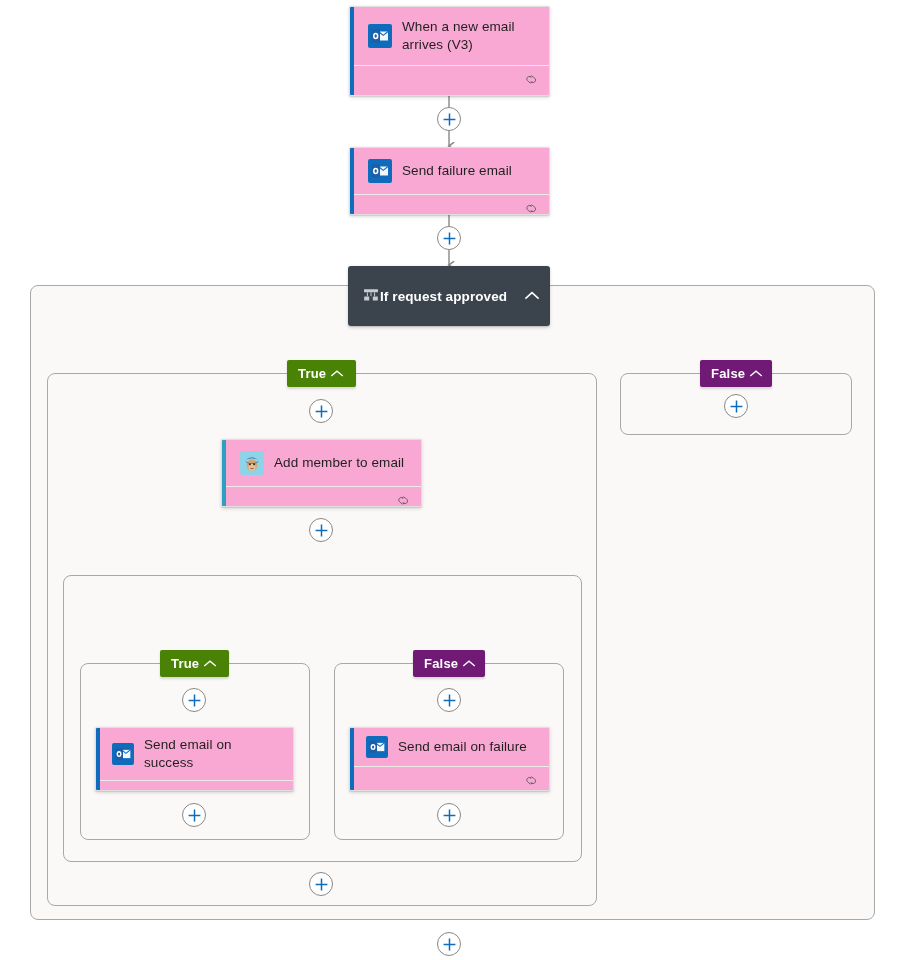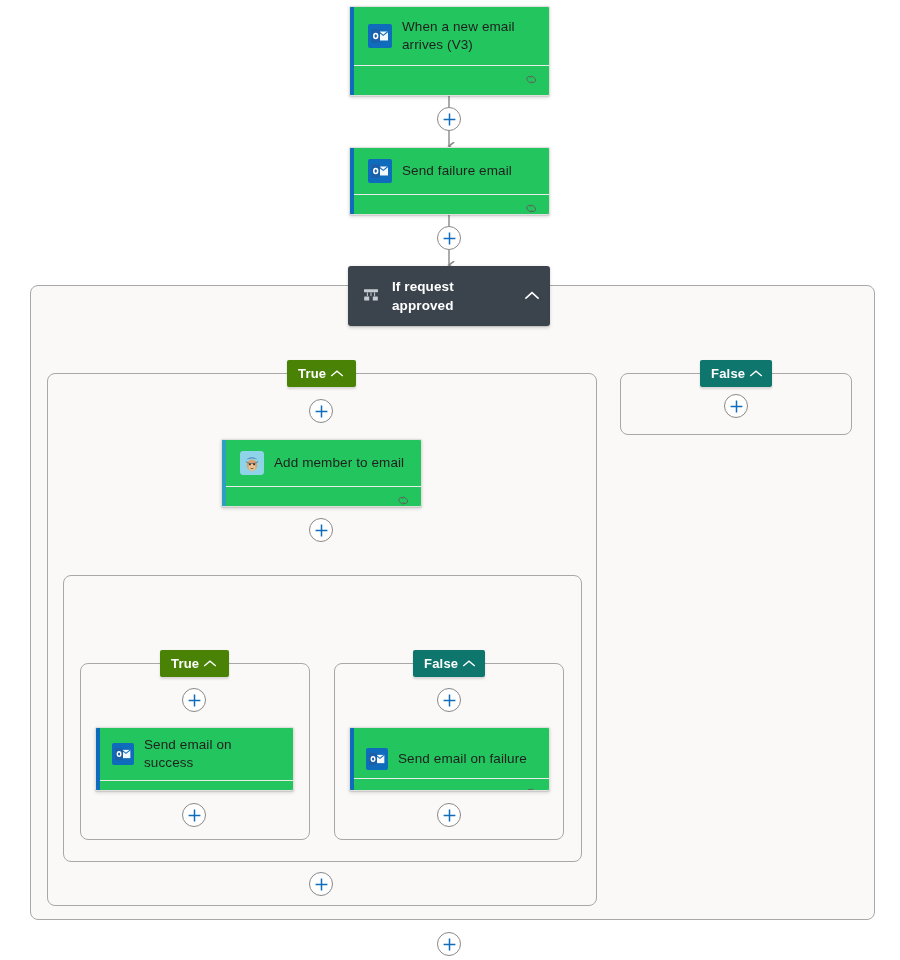--- a/index.html
+++ b/index.html
@@ -29,21 +29,21 @@
     box-sizing: border-box;
     background: #faf9f8;
     border: 1px solid #a8a8a8;
     border-radius: 8px;
   }
 
   
   .card {
     position: absolute;
     box-sizing: border-box;
-    background: #22c55e;
+    background: #f9a8d4;
     border: 1px solid #e1dfdd;
     border-radius: 2px;
     box-shadow: 0 1.6px 3.6px rgba(0,0,0,0.13), 0 0.3px 0.9px rgba(0,0,0,0.10);
     overflow: hidden;
   }
   .card .accent {
     position: absolute;
     left: 0; top: 0; bottom: 0;
     width: 4px;
   }
@@ -86,21 +86,20 @@
   
   .cond {
     position: absolute;
     box-sizing: border-box;
     background: #3b444d;
     border-radius: 3px;
     box-shadow: 0 1.6px 3.6px rgba(0,0,0,0.16), 0 0.3px 0.9px rgba(0,0,0,0.10);
     display: flex;
     align-items: center;
     padding: 0 10px 0 14px;
-    gap: 12px;
   }
   .cond-title {
     color: #ffffff;
     font-size: 13.5px;
     font-weight: 700;
     line-height: 19px;
     flex: 1 1 auto;
     letter-spacing: 0.1px;
   }
   .cond-icon { width: 18px; height: 18px; flex: 0 0 auto; display:block; }
@@ -118,21 +117,21 @@
     border-radius: 2px;
     box-shadow: 0 1.2px 2.4px rgba(0,0,0,0.14);
   }
   .badge-label {
     color: #ffffff;
     font-size: 13px;
     font-weight: 700;
     letter-spacing: 0.2px;
   }
   .badge.true  { background: #498205; }
-  .badge.false { background: #0f766e; }
+  .badge.false { background: #701a75; }
 
   
   .plus {
     position: absolute;
     width: 24px; height: 24px;
     box-sizing: border-box;
     border: 1px solid #8a8886;
     border-radius: 50%;
     background: #ffffff;
     display: flex;
@@ -358,21 +357,21 @@
     <div class="card-foot">
       <svg class="chain-icon" viewBox="0 0 16 14">
         <path d="M6.3 4.2 a2.6 2.6 0 0 1 3.7 0 l1.6 1.6 a2.6 2.6 0 0 1 -3.7 3.7 l-0.5 -0.5" fill="none" stroke="#605e5c" stroke-width="1"></path>
         <path d="M9.0 9.8 a2.6 2.6 0 0 1 -3.7 0 l-1.6 -1.6 a2.6 2.6 0 0 1 3.7 -3.7 l0.5 0.5" fill="none" stroke="#605e5c" stroke-width="1"></path>
       </svg>
     </div>
   </div>
 
   <div class="card" style="left:349px; top:727px; width:201px; height:64px;">
     <div class="accent" style="background:#0f6cbd;"></div>
-    <div class="card-head" style="padding:20px 10px 8px 16px;text-align:right;">
+    <div class="card-head" style="padding:8px 10px 8px 16px;text-align:right;">
       <svg class="app-icon" viewBox="0 0 24 24" style="width:22px;height:22px;">
         <rect width="24" height="24" fill="#0f6cbd"></rect>
         <rect x="10.5" y="7.5" width="9.5" height="9" fill="#ffffff" opacity="0.95"></rect>
         <path d="M10.5 7.5 L15.2 11.4 L20 7.5" fill="none" stroke="#0f6cbd" stroke-width="1.1"></path>
         <rect x="3.4" y="5.2" width="8.6" height="13.6" rx="1.2" fill="#1b5fa8"></rect>
         <ellipse cx="7.7" cy="12" rx="2.7" ry="3.3" fill="#ffffff"></ellipse>
         <ellipse cx="7.7" cy="12" rx="1.2" ry="1.7" fill="#1b5fa8"></ellipse>
       </svg>
       <span class="card-title">Send email on failure</span>
     </div>

